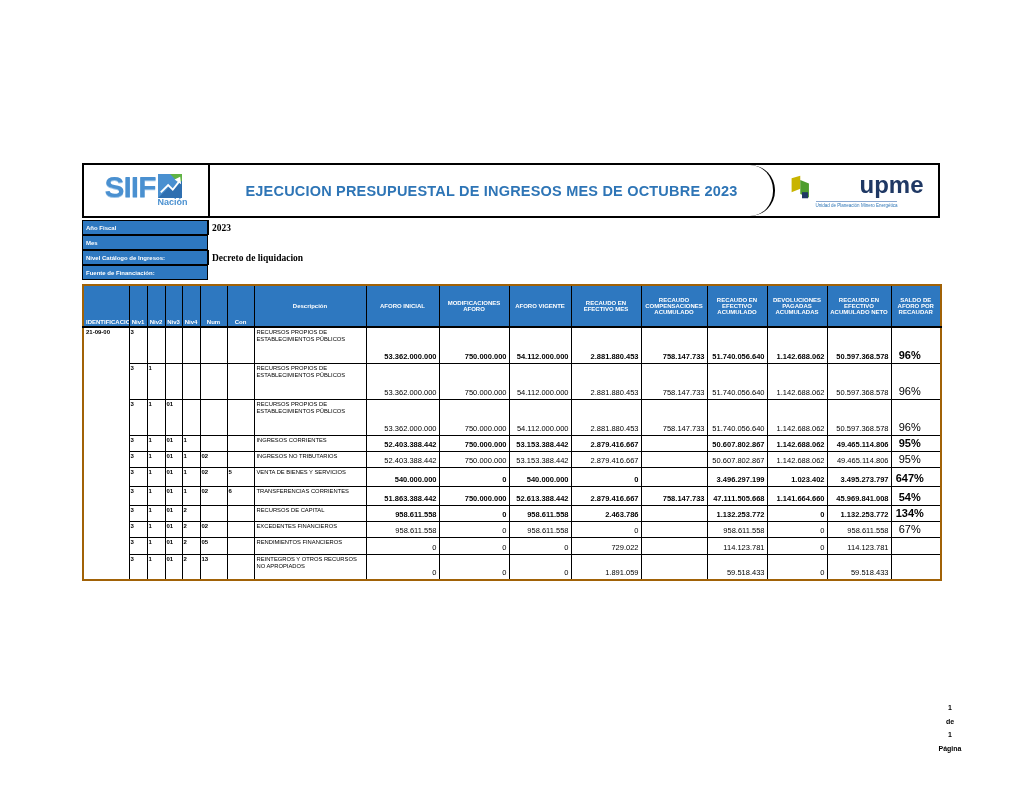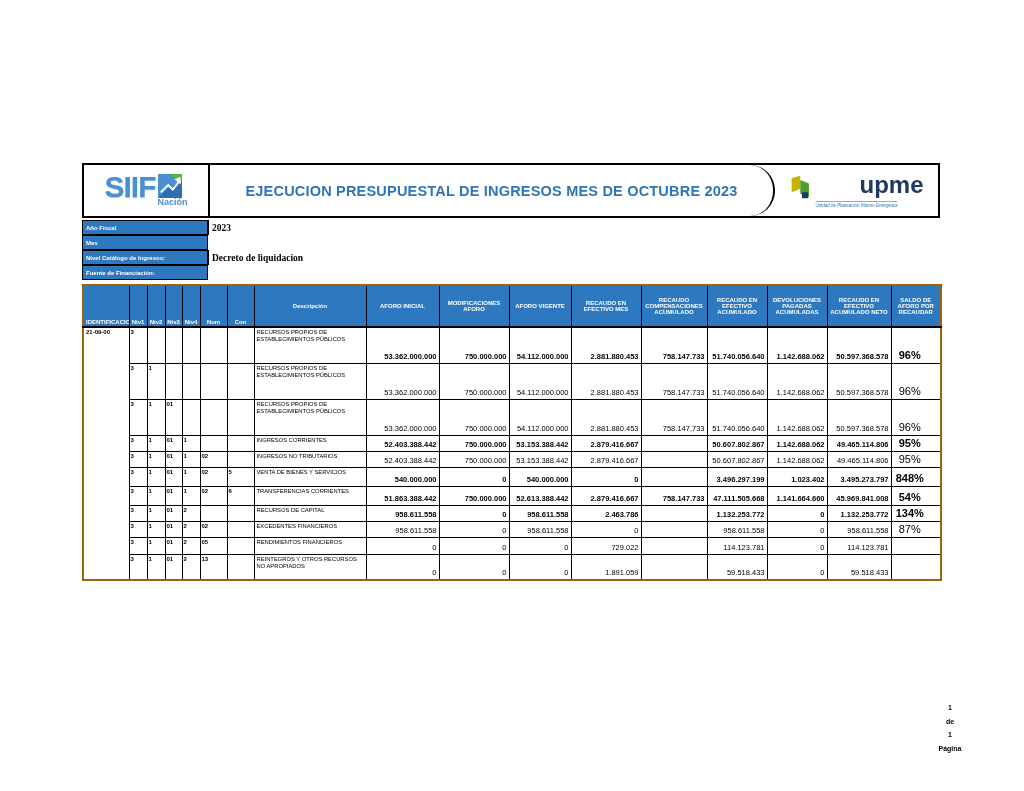--- a/index.html
+++ b/index.html
@@ -251,21 +251,21 @@
           <td class="lv">5</td>
           <td class="desc">VENTA DE BIENES Y SERVICIOS</td>
           <td class="num">540.000.000</td>
           <td class="num">0</td>
           <td class="num">540.000.000</td>
           <td class="num">0</td>
           <td class="num"></td>
           <td class="num">3.496.297.199</td>
           <td class="num">1.023.402</td>
           <td class="num">3.495.273.797</td>
-          <td class="pct">848%</td>
+          <td class="pct">647%</td>
         </tr>
         <tr class="bold-row">
           <td class="lv">3</td>
           <td class="lv">1</td>
           <td class="lv">01</td>
           <td class="lv">1</td>
           <td class="lv">02</td>
           <td class="lv">6</td>
           <td class="desc">TRANSFERENCIAS CORRIENTES</td>
           <td class="num">51.863.388.442</td>
@@ -305,21 +305,21 @@
           <td class="lv"></td>
           <td class="desc">EXCEDENTES FINANCIEROS</td>
           <td class="num">958.611.558</td>
           <td class="num">0</td>
           <td class="num">958.611.558</td>
           <td class="num">0</td>
           <td class="num"></td>
           <td class="num">958.611.558</td>
           <td class="num">0</td>
           <td class="num">958.611.558</td>
-          <td class="pct">87%</td>
+          <td class="pct">67%</td>
         </tr>
         <tr>
           <td class="lv">3</td>
           <td class="lv">1</td>
           <td class="lv">01</td>
           <td class="lv">2</td>
           <td class="lv">05</td>
           <td class="lv"></td>
           <td class="desc">RENDIMIENTOS FINANCIEROS</td>
           <td class="num">0</td>

